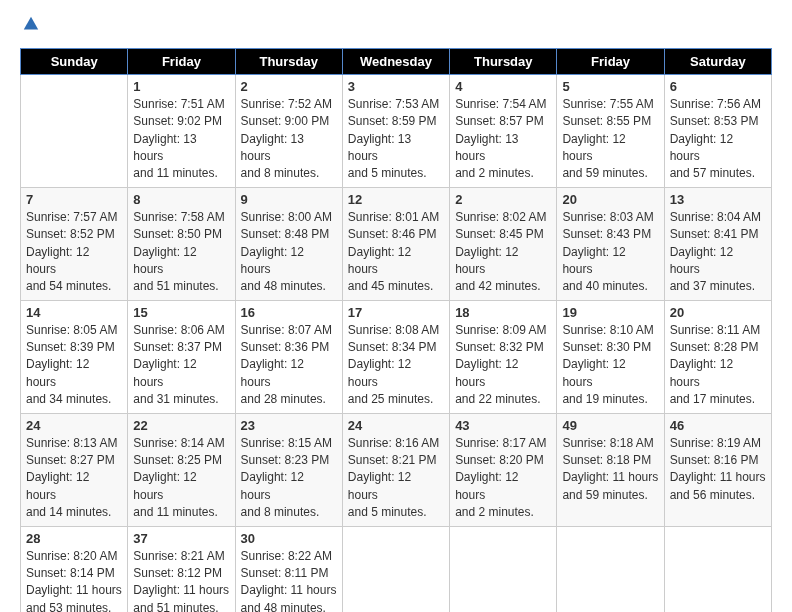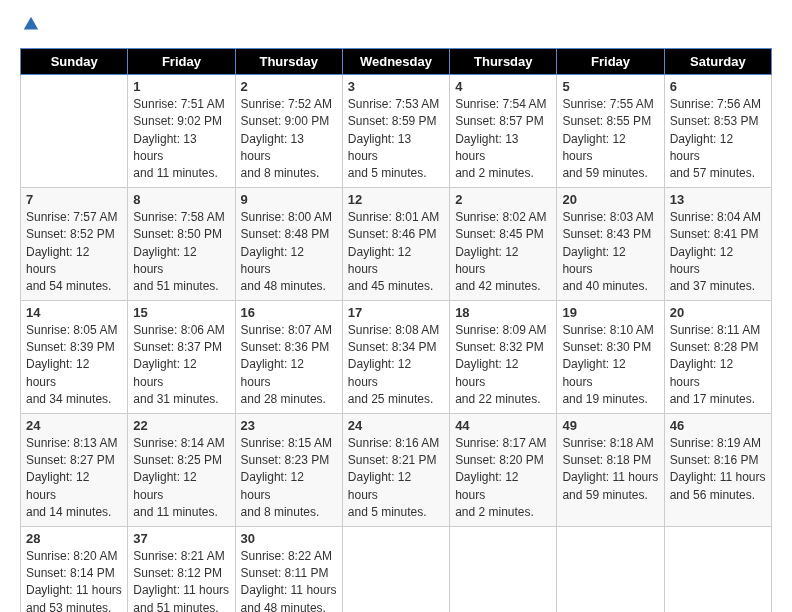--- a/index.html
+++ b/index.html
@@ -229,21 +229,21 @@
           </td>
           <td>
             <span class="day-num">23</span>
             <div class="day-info">Sunrise: 8:15 AM<br>Sunset: 8:23 PM<br>Daylight: 12 hours<br>and 8 minutes.</div>
           </td>
           <td>
             <span class="day-num">24</span>
             <div class="day-info">Sunrise: 8:16 AM<br>Sunset: 8:21 PM<br>Daylight: 12 hours<br>and 5 minutes.</div>
           </td>
           <td>
-            <span class="day-num">44</span>
+            <span class="day-num">43</span>
             <div class="day-info">Sunrise: 8:17 AM<br>Sunset: 8:20 PM<br>Daylight: 12 hours<br>and 2 minutes.</div>
           </td>
           <td>
             <span class="day-num">49</span>
             <div class="day-info">Sunrise: 8:18 AM<br>Sunset: 8:18 PM<br>Daylight: 11 hours<br>and 59 minutes.</div>
           </td>
           <td>
             <span class="day-num">46</span>
             <div class="day-info">Sunrise: 8:19 AM<br>Sunset: 8:16 PM<br>Daylight: 11 hours<br>and 56 minutes.</div>
           </td>

